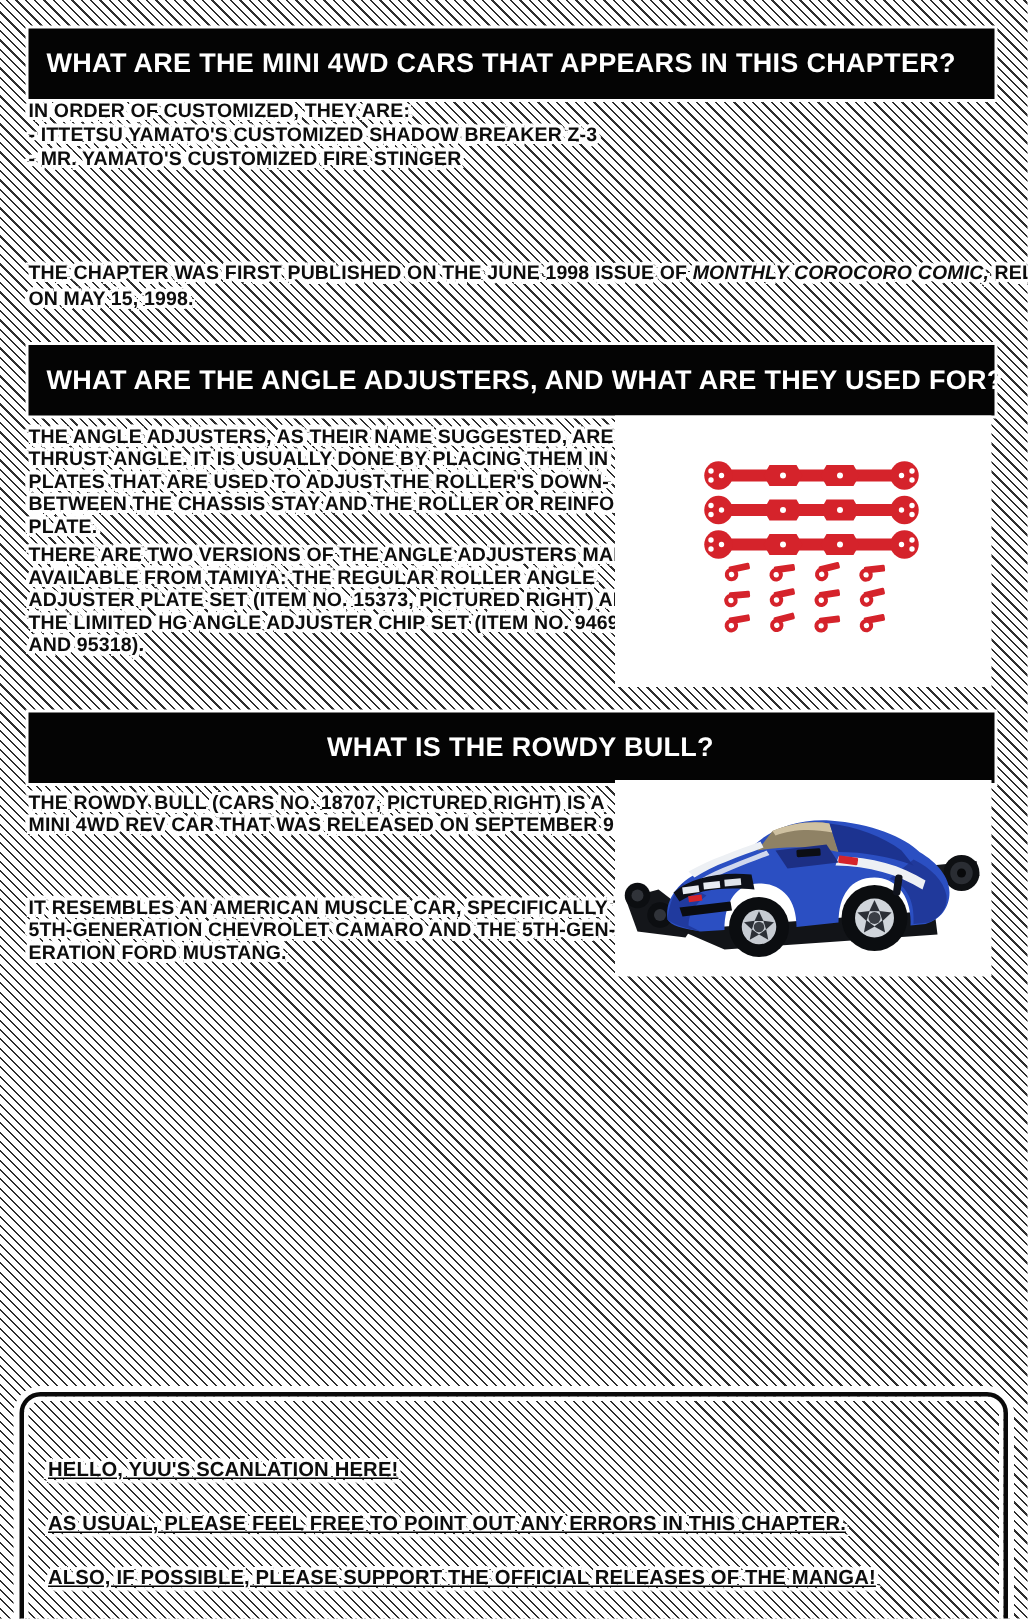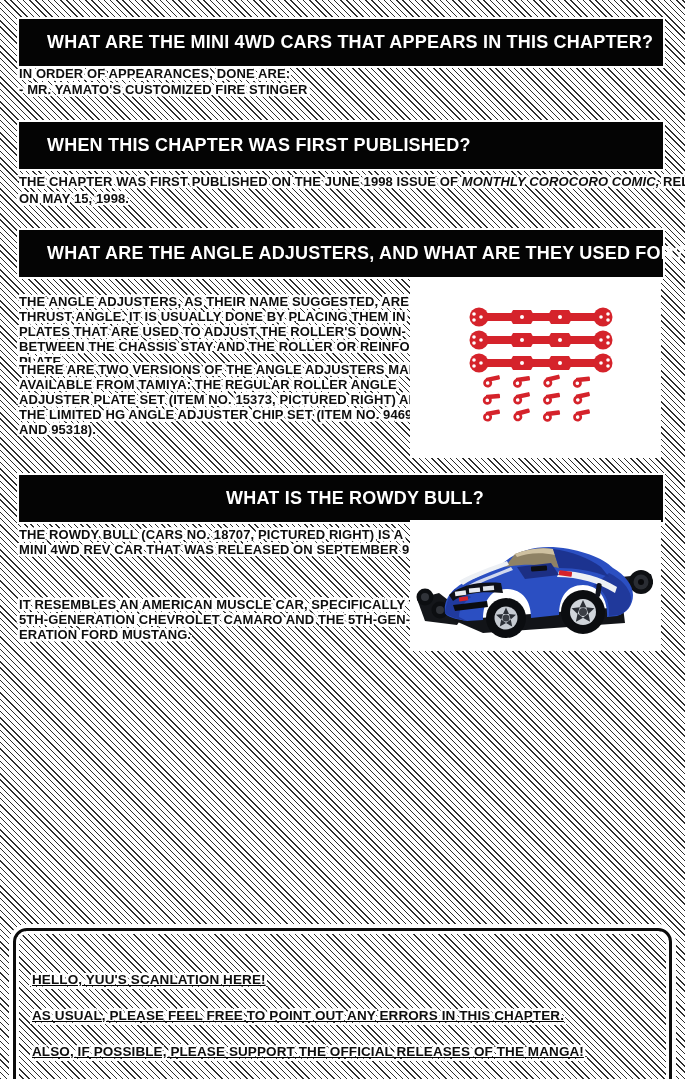--- a/index.html
+++ b/index.html
@@ -10,21 +10,21 @@
     position:relative; width:685px; height:1079px; overflow:hidden;
     background-color:#fff;
     background-image:repeating-linear-gradient(45deg,
       rgba(10,10,10,0.85) 0px, rgba(10,10,10,0.85) 1px,
       rgba(255,255,255,0) 1px, rgba(255,255,255,0) 4.4px);
   }
 
   .qbar {
     position:absolute; left:19px; width:644px; height:47px;
     background:#040404; display:flex; align-items:center;
-    padding-left:28px; box-shadow:0 0 0 2px #fff;
+    padding-left:12px; box-shadow:0 0 0 2px #fff;
   }
   .qtext {
     color:#ffffff; font-weight:700; font-size:18px; letter-spacing:0.2px;
     white-space:nowrap;
   }
 
   .body { position:absolute; }
   .line {
     white-space:nowrap; font-weight:700; font-size:13px; line-height:15px;
     color:#0d0d0d; letter-spacing:0.1px;
@@ -56,36 +56,34 @@
 </style>
 </head>
 <body>
 
 <div class="page">
 
   <div class="qbar" style="top:19px;">
     <span class="qtext">WHAT ARE THE MINI 4WD CARS THAT APPEARS IN THIS CHAPTER?</span>
   </div>
   <div class="body lh16" style="left:19px; top:66px;">
-    <div class="line">IN ORDER OF APPEARANCES, DONE ARE:</div>
+    <div class="line">IN ORDER OF CUSTOMIZED, THEY ARE:</div>
+    <div class="line">- ITTETSU YAMATO'S CUSTOMIZED SHADOW BREAKER Z-3</div>
     <div class="line">- MR. YAMATO'S CUSTOMIZED FIRE STINGER</div>
   </div>
 
-  <div class="qbar" style="top:122px;">
-    <span class="qtext">WHEN THIS CHAPTER WAS FIRST PUBLISHED?</span>
-  </div>
   <div class="body lh165" style="left:19px; top:174px;">
     <div class="line"><span>THE CHAPTER WAS FIRST PUBLISHED ON THE JUNE 1998 ISSUE OF </span><span class="it">MONTHLY COROCORO COMIC,</span><span> RELEASED</span></div>
     <div class="line">ON MAY 15, 1998.</div>
   </div>
 
   <div class="qbar" style="top:230px;">
     <span class="qtext">WHAT ARE THE ANGLE ADJUSTERS, AND WHAT ARE THEY USED FOR?</span>
   </div>
-  <div class="body" style="left:19px; top:294px;">
+  <div class="body" style="left:19px; top:283px;">
     <div class="line">THE ANGLE ADJUSTERS, AS THEIR NAME SUGGESTED, ARE</div>
     <div class="line">THRUST ANGLE. IT IS USUALLY DONE BY PLACING THEM IN</div>
     <div class="line">PLATES THAT ARE USED TO ADJUST THE ROLLER'S DOWN-</div>
     <div class="line">BETWEEN THE CHASSIS STAY AND THE ROLLER OR REINFORCED</div>
     <div class="line">PLATE.</div>
   </div>
   <div class="body" style="left:19px; top:362px;">
     <div class="line">THERE ARE TWO VERSIONS OF THE ANGLE ADJUSTERS MADE</div>
     <div class="line">AVAILABLE FROM TAMIYA: THE REGULAR ROLLER ANGLE</div>
     <div class="line">ADJUSTER PLATE SET (ITEM NO. 15373, PICTURED RIGHT) AND</div>

